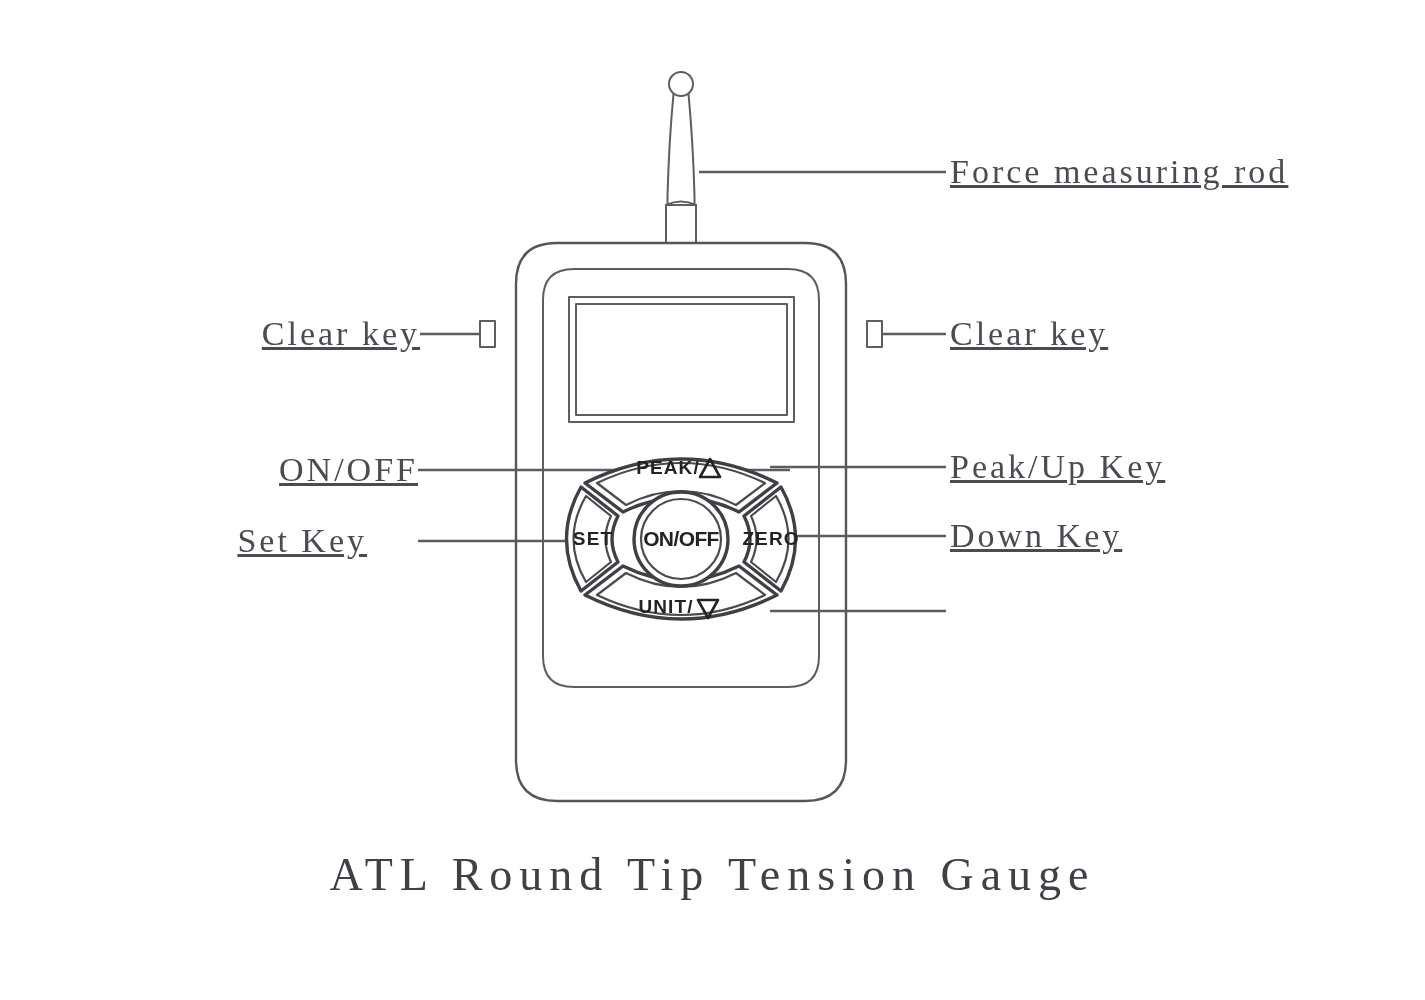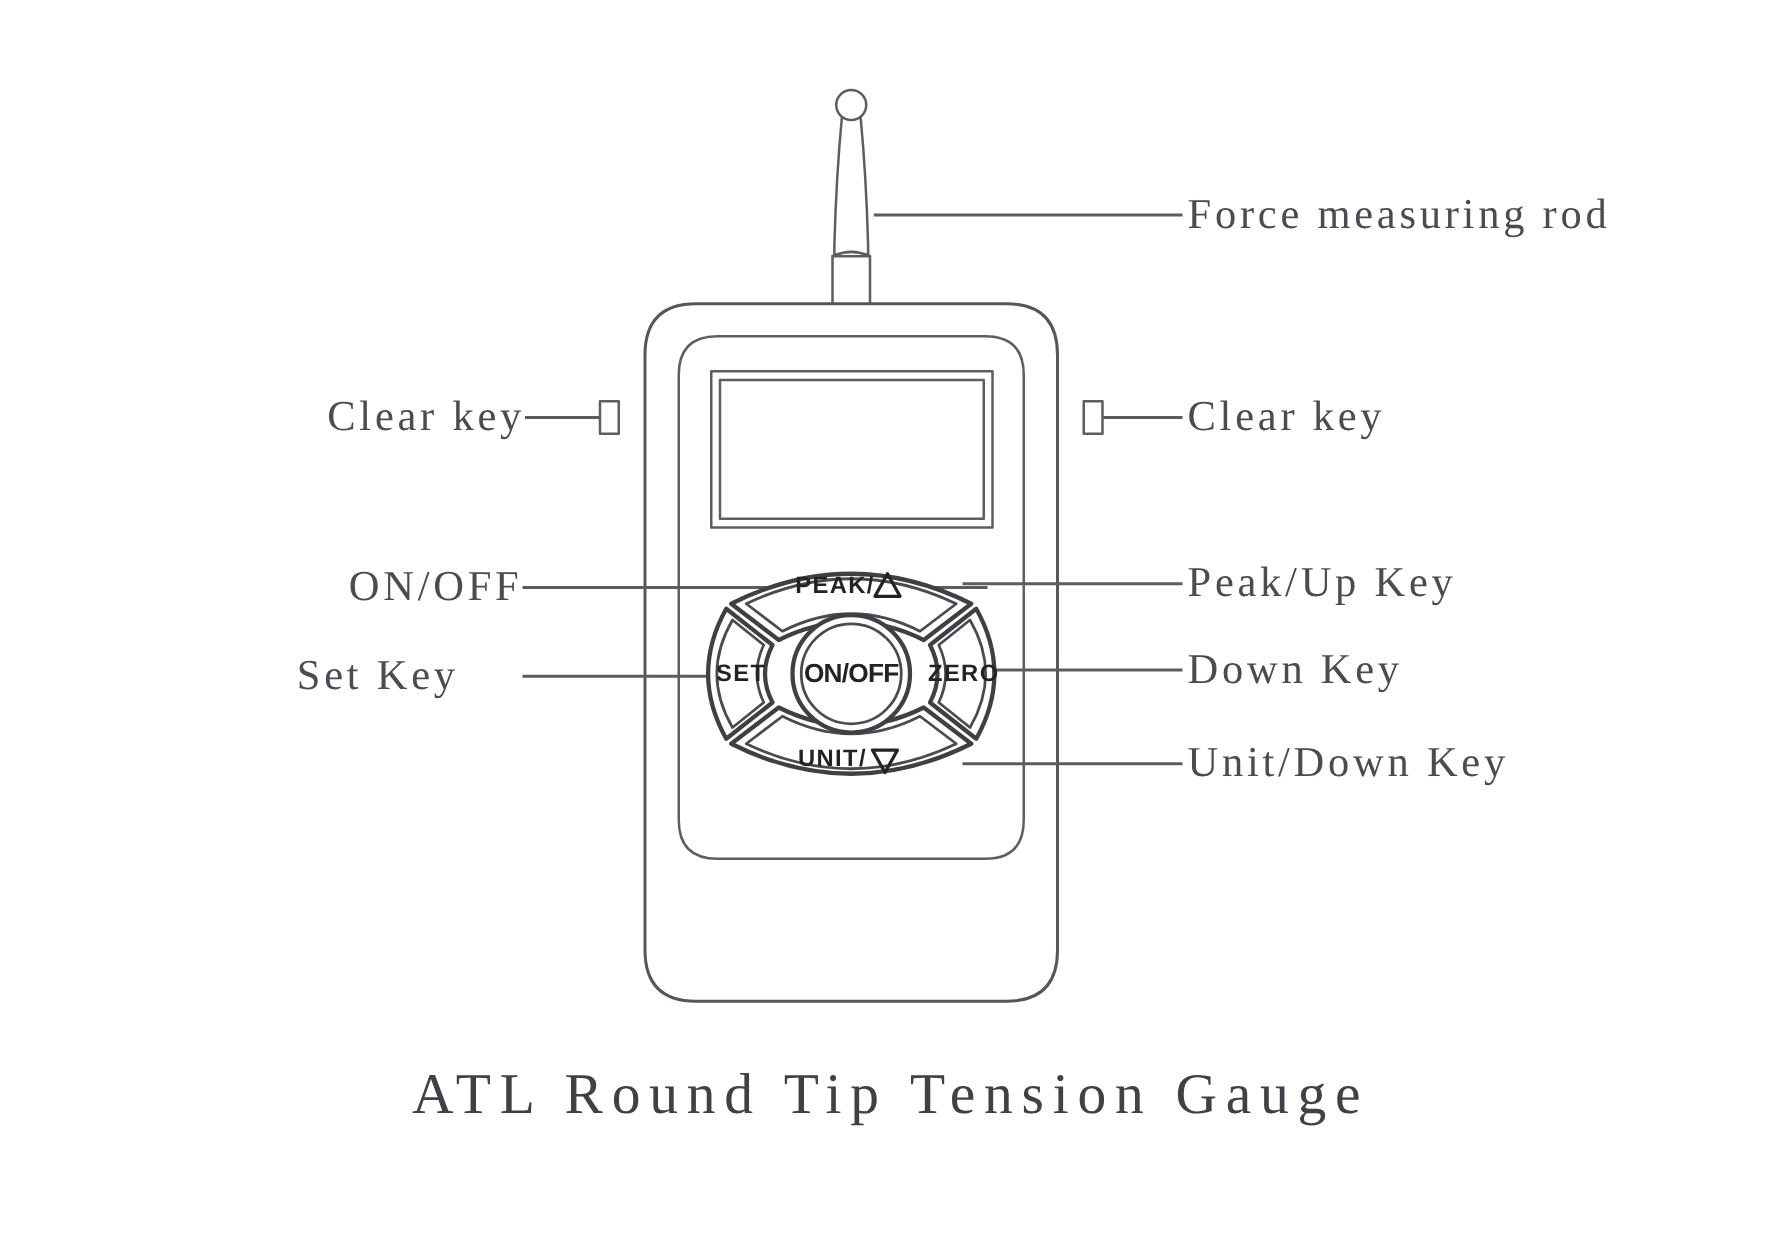--- a/index.html
+++ b/index.html
@@ -87,20 +87,21 @@
   }
 
   .callout {
     position: absolute;
     font-family: "Liberation Serif", "DejaVu Serif", serif;
     font-size: 34px;
     color: #4a4c51;
     letter-spacing: 3px;
     white-space: nowrap;
     line-height: 1;
+    text-decoration: underline;
   }
   .callout.left  { text-align: right; transform: translateY(-50%); }
   .callout.right { text-align: left;  transform: translateY(-50%); }
 
   #caption {
     position: absolute;
     left: 0;
     width: 1425px;
     top: 848px;
     text-align: center;
@@ -233,17 +234,16 @@
   <div class="callout right" style="left:950px; top:334px;">Clear key</div>
 
   <div class="callout left" style="right:1007px; top:470px;">ON/OFF</div>
 
   <div class="callout left" style="right:1058px; top:541px;">Set Key</div>
 
   <div class="callout right" style="left:950px; top:467px;text-align:right;">Peak/Up Key</div>
 
   <div class="callout right" style="left:950px; top:536px;">Down Key</div>
 
-  <div class="callout right" style="left:950px; top:611px;">Unit/Down Key</div>
 
   <div id="caption">ATL Round Tip Tension Gauge</div>
 
 </div>
 
 </body></html>

